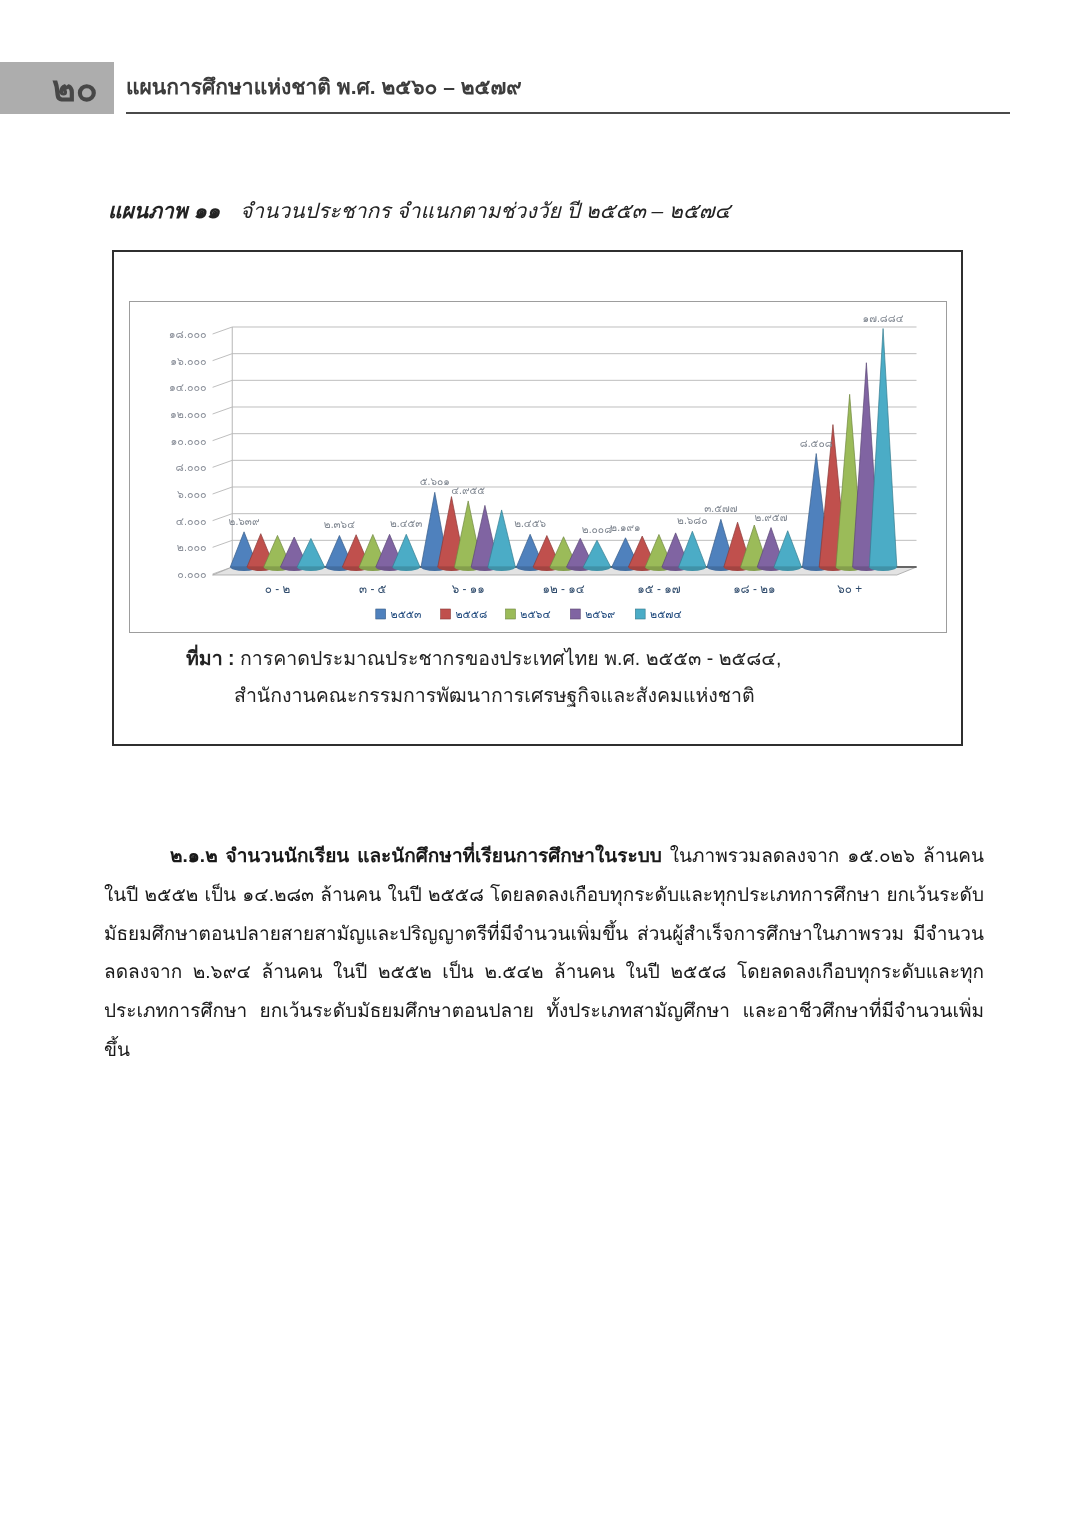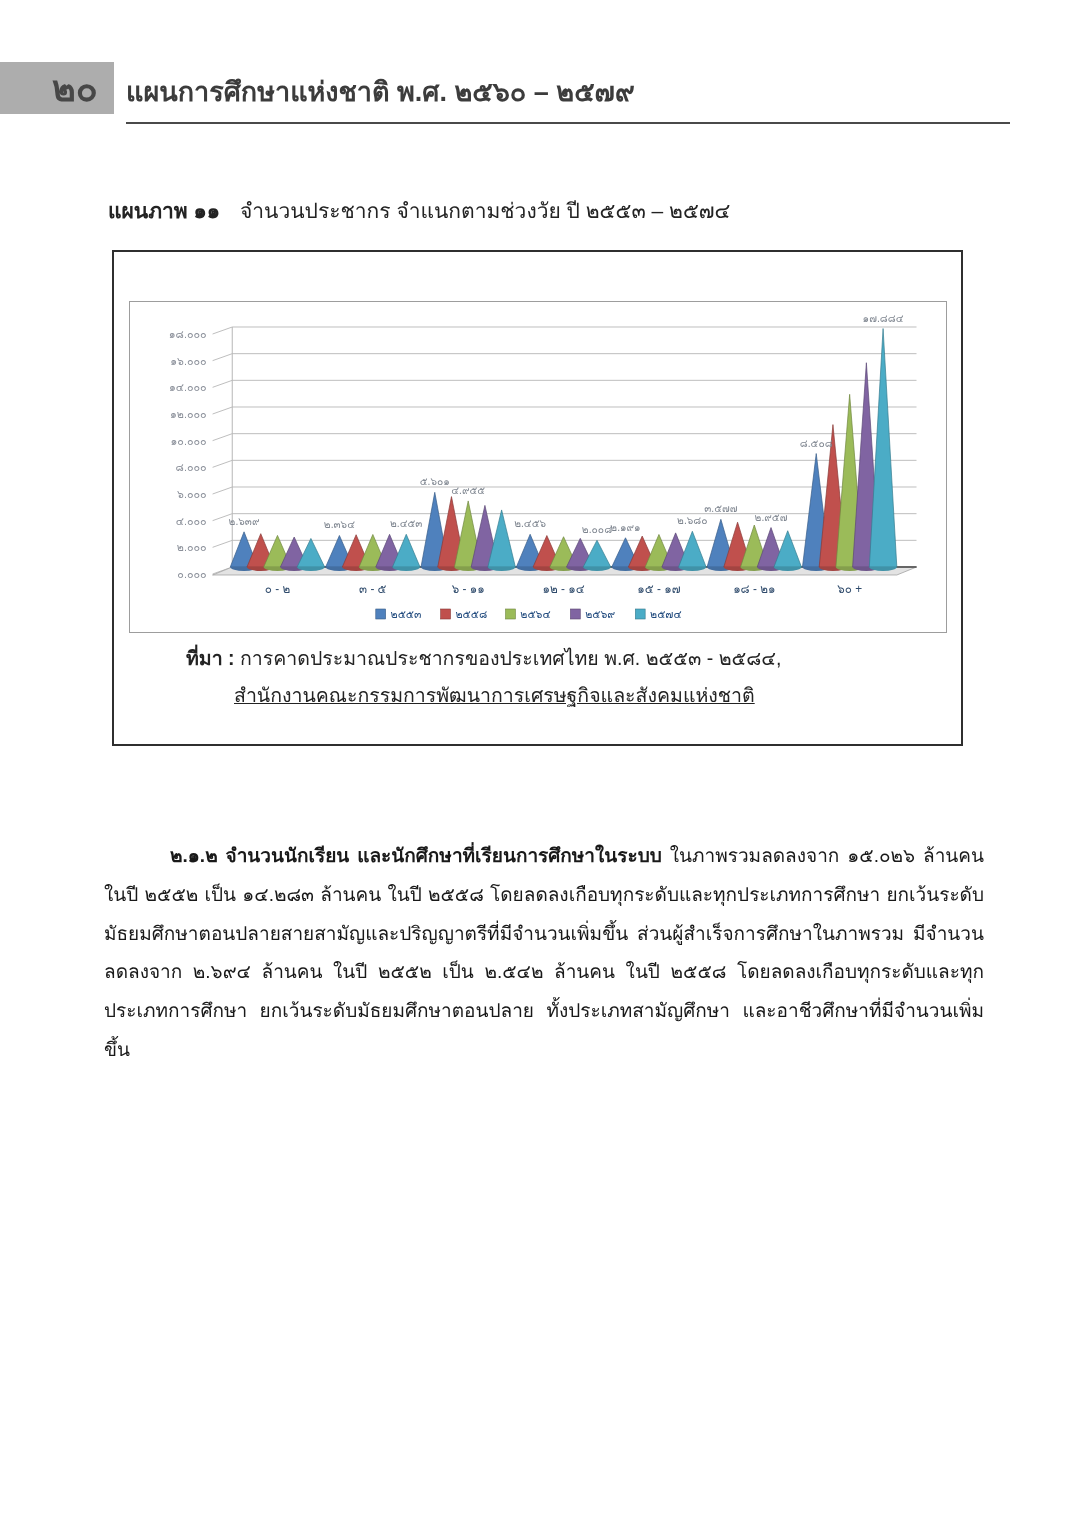--- a/index.html
+++ b/index.html
@@ -4,35 +4,35 @@
 <style>
   html,body{margin:0;padding:0;background:#ffffff;}
   .page{
     position:relative;width:1088px;height:1420px;background:#ffffff;
     font-family:"Liberation Sans","DejaVu Sans",sans-serif;color:#1a1a1a;overflow:hidden;
   }
   
   .page-num-tab{position:absolute;left:0;top:62px;width:114px;height:52px;background:#adadad;}
   .page-num{display:block;padding-left:52px;line-height:54px;font-size:36px;font-weight:bold;color:#474747;}
   .header-title-wrap{position:absolute;left:126px;top:70px;width:884px;}
-  .header-title{font-size:27px;font-weight:bold;color:#3c3c3c;margin-top:37px;}
+  .header-title{font-size:21px;font-weight:bold;color:#3c3c3c;margin-top:37px;}
   .header-rule{margin-top:9px;height:2px;background:#4a4a4a;}
   
-  .caption{position:absolute;left:108px;top:194px;font-size:21px;color:#232323;}
+  .caption{position:absolute;left:108px;top:194px;font-size:21px;color:#232323;font-style:italic;}
   .caption-label{font-weight:bold;margin-right:14px;}
   
   .figure-box{position:absolute;left:112px;top:250px;width:851px;height:496px;margin:0;
     border:2px solid #2f2f2f;background:#ffffff;box-sizing:border-box;}
   .chart-frame{position:absolute;left:15px;top:49px;width:818px;height:332px;
     border:1px solid #9d9d9d;box-sizing:border-box;background:#ffffff;}
   .chart-frame svg{width:100%;height:100%;display:block;
     font-family:"Liberation Sans","DejaVu Sans",sans-serif;}
   .source{position:absolute;left:30px;top:388px;font-size:19.5px;line-height:1.92;color:#232323;margin-left:42px;}
   .source-label{font-weight:bold;}
-  .source-line2{padding-left:48px;text-decoration:underline;}
+  .source-line2{padding-left:48px;}
   
   .body-para{position:absolute;left:104px;top:818px;width:880px;font-size:19px;
     line-height:2.04;text-align:justify;color:#191919;text-indent:66px;}
   .para-heading{font-weight:bold;}
 </style>
 </head>
 <body>
 
 <div class="page">
 

